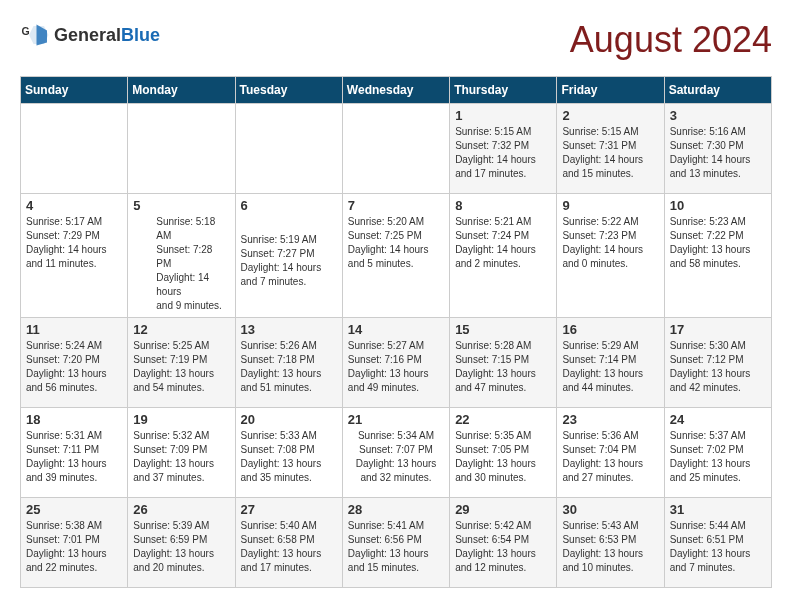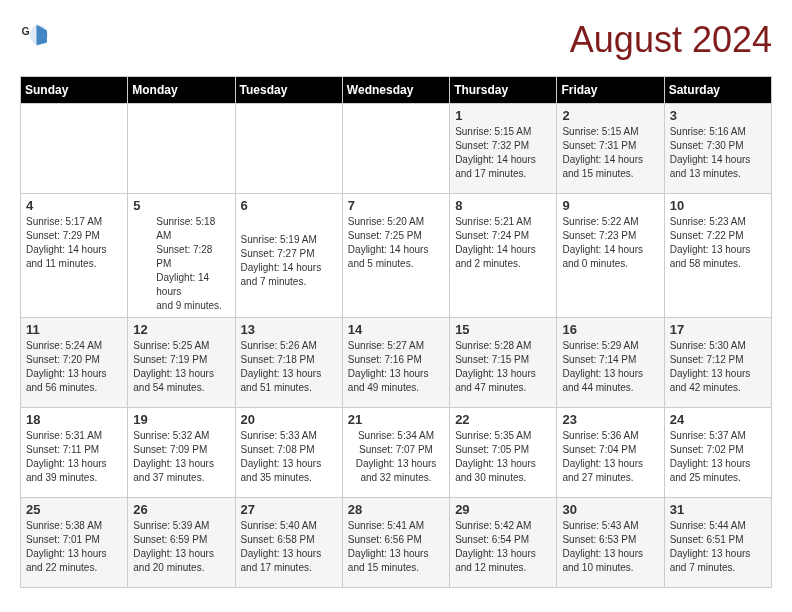--- a/index.html
+++ b/index.html
@@ -37,21 +37,21 @@
     .location-title {
       font-size: 16px;
       color: #555;
     }
     table {
       width: 100%;
       border-collapse: collapse;
       table-layout: fixed;
     }
     thead tr th {
-      background-color: #000000;
+      background-color: #0c4a6e;
       color: white;
       font-size: 12px;
       font-weight: bold;
       padding: 6px 4px;
       text-align: left;
       border: 1px solid #ccc;
     }
     tbody tr td {
       vertical-align: top;
       border: 1px solid #ccc;
@@ -83,20 +83,23 @@
 </head>
 <body>
 
 <div class="header">
   <div class="logo">
     <svg class="logo-icon" viewBox="0 0 40 40">
       <text y="20" x="2" font-size="14" font-weight="bold" fill="#333">G</text>
       <polygon points="18,8 32,8 38,20 32,32 18,32 12,20" fill="#1a6bb5" opacity="0.15"></polygon>
       <polygon points="22,6 36,14 36,30 22,34" fill="#1a6bb5" opacity="0.8"></polygon>
     </svg>
+    <div>
+      <span style="font-size:18px;font-weight:bold;color:#333;">General</span><span style="font-size:18px;font-weight:bold;color:#1a6bb5;">Blue</span>
+    </div>
   </div>
   <div class="title-block">
     <div class="month-title">August 2024</div>
   </div>
 </div>
 
 <table>
   <thead>
     <tr>
       <th>Sunday</th>

